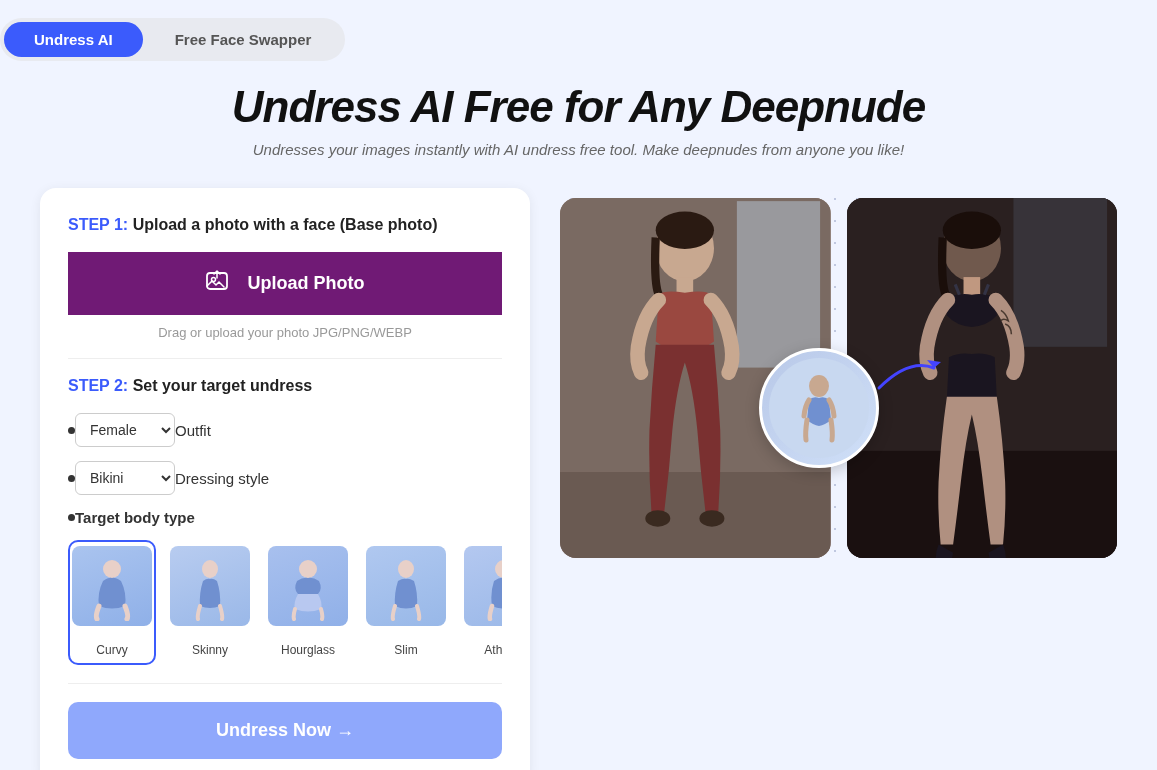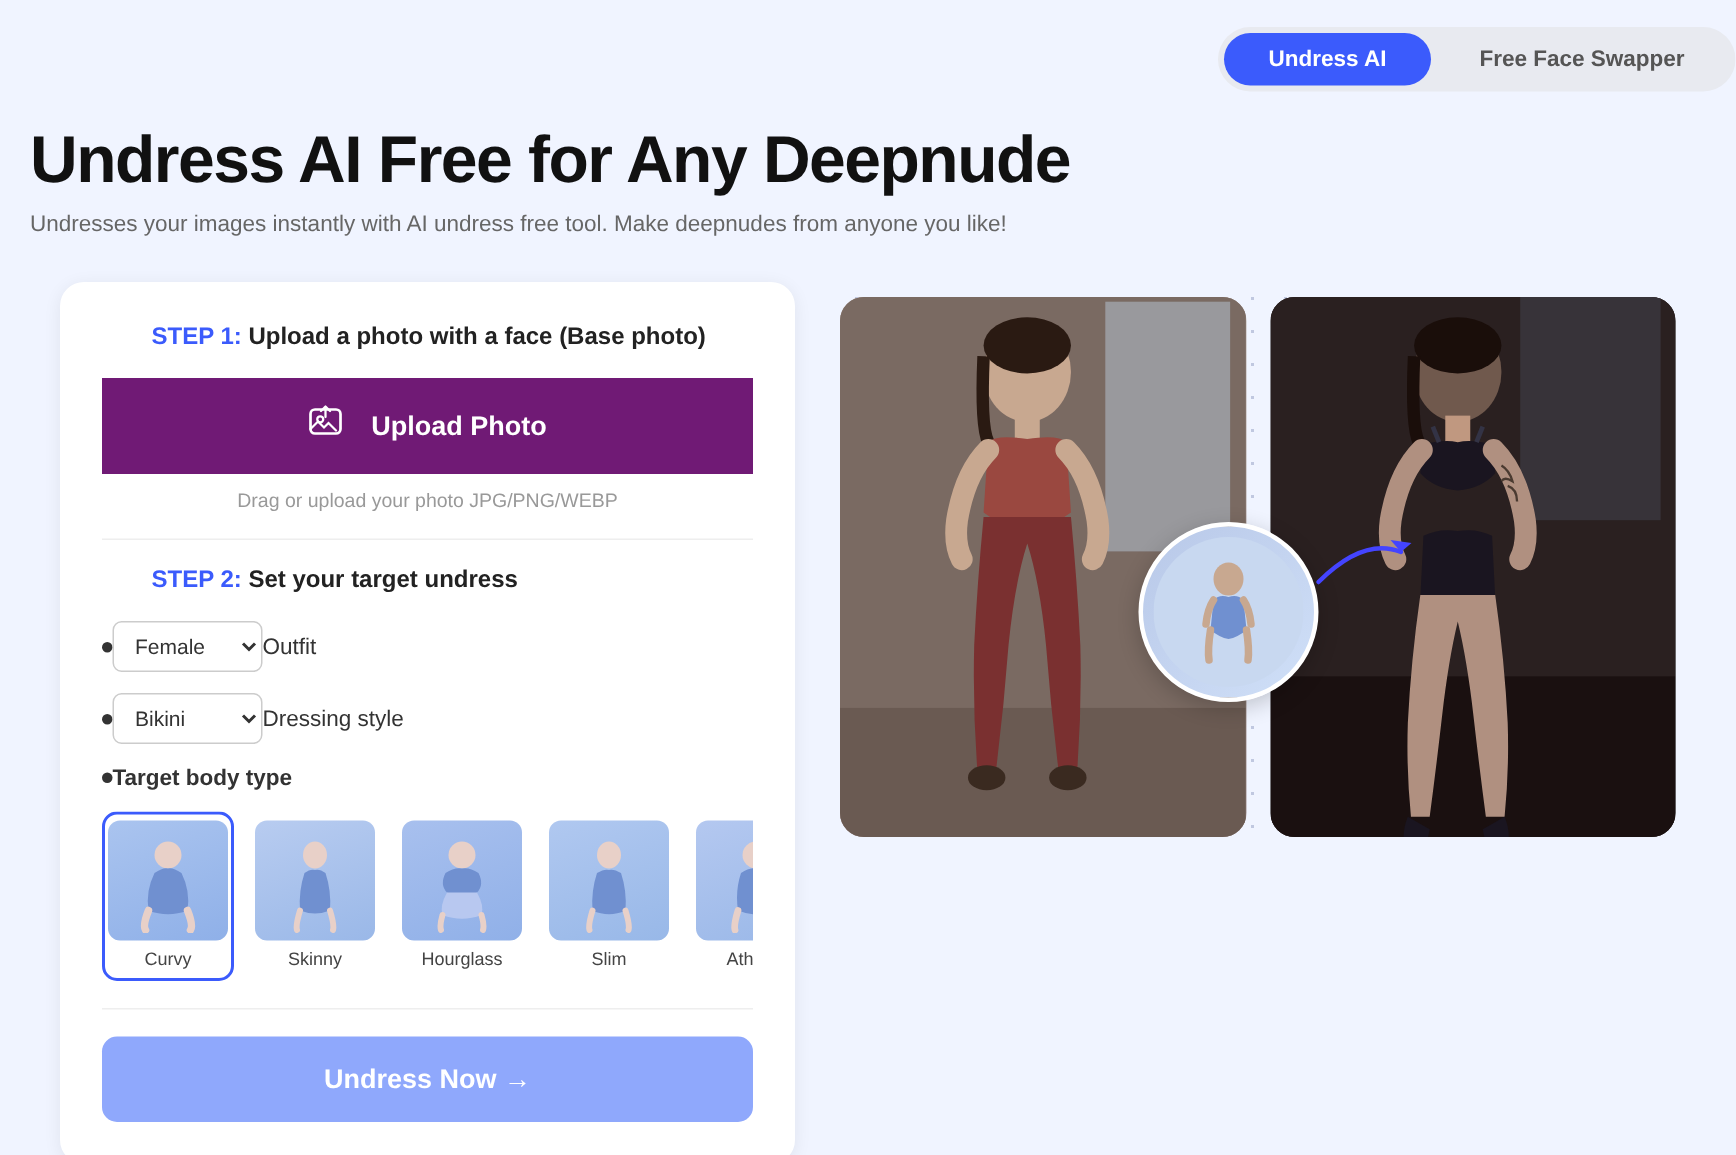--- a/index.html
+++ b/index.html
@@ -7,21 +7,21 @@
       background: #f0f4ff;
       font-family: -apple-system, BlinkMacSystemFont, 'Segoe UI', sans-serif;
       min-height: 770px;
       width: 1157px;
       overflow-x: hidden;
     }
 
     
     .top-nav {
       display: flex;
-      justify-content: flex-end;
+      justify-content: flex-start;
       padding: 18px 0 10px;
       gap: 0;
     }
     .tab-container {
       display: flex;
       background: #e8eaf0;
       border-radius: 30px;
       padding: 4px;
       gap: 2px;
     }
@@ -38,21 +38,23 @@
       background: #3b5bfc;
       color: #fff;
     }
     .tab-inactive {
       background: transparent;
       color: #555;
     }
 
     
     .hero {
+      text-align: center;
       padding: 12px 20px 10px;
+      font-style: italic;
     }
     .hero-title {
       font-size: 44px;
       font-weight: 900;
       color: #111;
       letter-spacing: -1px;
       line-height: 1.1;
     }
     .hero-sub {
       margin-top: 10px;
@@ -80,21 +82,20 @@
 
     .step-heading {
       font-size: 16px;
       font-weight: 600;
       color: #222;
       margin-bottom: 18px;
     }
     .step-label {
       color: #3b5bfc;
       font-weight: 700;
-      margin-left: 33px;
     }
 
     
     .upload-btn {
       display: flex;
       align-items: center;
       justify-content: center;
       gap: 20px;
       background: #701a75;
       color: #fff;
@@ -175,20 +176,21 @@
     }
     .body-card {
       display: flex;
       flex-direction: column;
       align-items: center;
       cursor: pointer;
       border: 2px solid transparent;
       border-radius: 10px;
       padding: 4px 4px 6px;
       width: 88px;
+      gap: 12px;
     }
     .body-card.selected {
       border-color: #3b5bfc;
     }
     .body-card-img {
       width: 80px;
       height: 80px;
       border-radius: 8px;
       background: #c8d8f8;
       display: flex;

